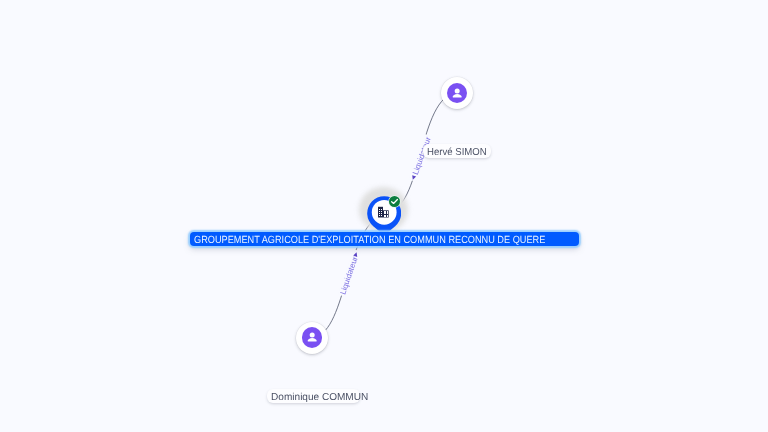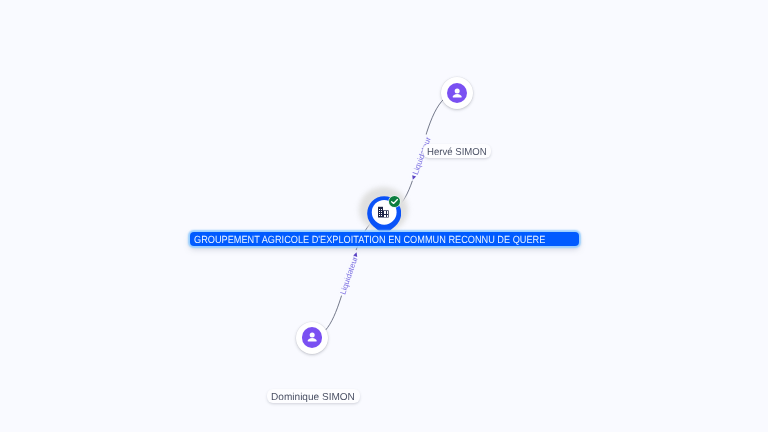--- a/index.html
+++ b/index.html
@@ -73,21 +73,21 @@
 
   <div class="person" style="left:295.8px;top:321.5px;">
     <div class="disc"></div>
     <div class="avatar">
       <svg width="14.4" height="14.4" viewBox="0 0 24 24" fill="#fdfdff">
         <circle cx="12" cy="8.35" r="4.2"></circle>
         <path d="M12 13.3c-4.3 0-7.0 2.45-7.6 4.75 -.15.58.25.95.83.95h13.54c.58 0 .98-.37.83-.95 -.6-2.3-3.3-4.75-7.6-4.75z"></path>
       </svg>
     </div>
     <div class="plabel" style="left:-28.7px;top:31.4px;width:92.4px;">
-      <span style="transform:scaleX(1.0) translateX(4.0px);">Dominique SIMON</span>
+      <span style="transform:scaleX(1.0) translateX(4.0px);">Dominique COMMUN</span>
     </div>
   </div>
 
   <div id="company" style="left:365px;top:190px;">
     <div class="halo" style="left:-6px;top:-2.8px;width:49px;height:45px;"></div>
     <svg class="pin" style="left:1.8px;top:5.7px;" width="34.4" height="39.6" viewBox="0 0 34.4 39.6">
       <path d="M17.2 39.4 L 6.267 30.218 A 17.0 17.0 0 1 1 28.133 30.218 Z" fill="#0a52f8"></path>
       <circle cx="17.2" cy="16.3" r="12.4" fill="#fdfdff"></circle>
     </svg>
     <svg style="position:absolute;left:13px;top:16px;" width="11" height="12" viewBox="0 0 11 12">

